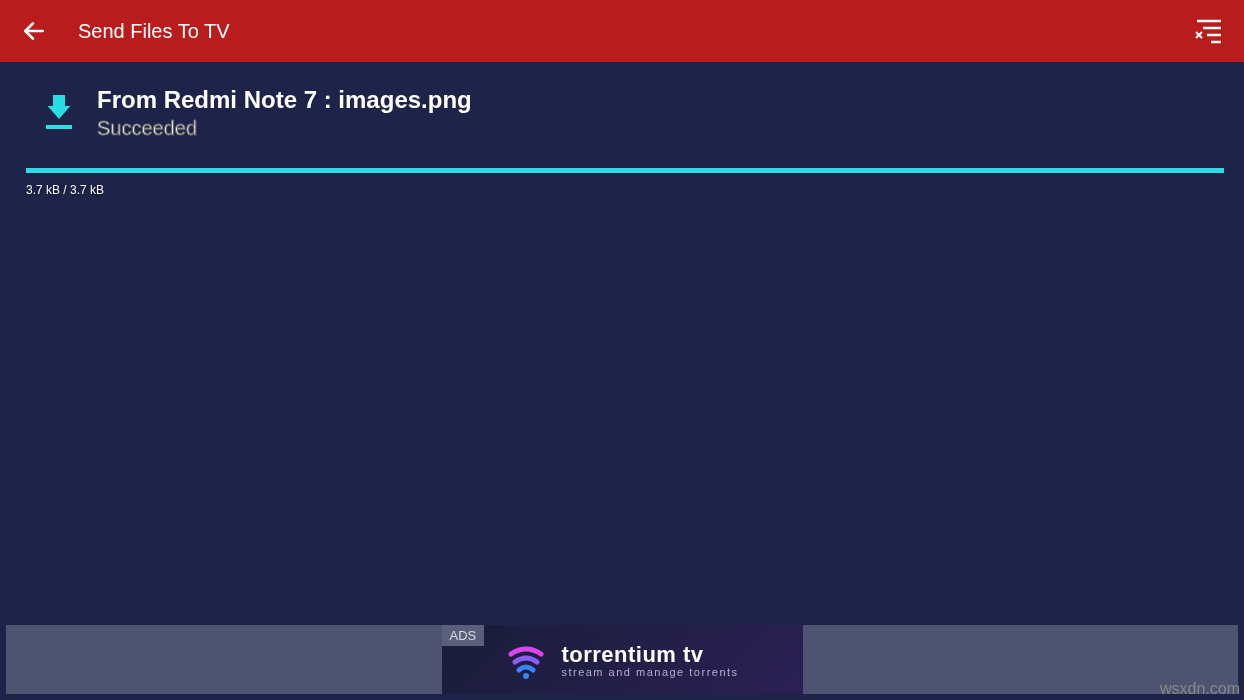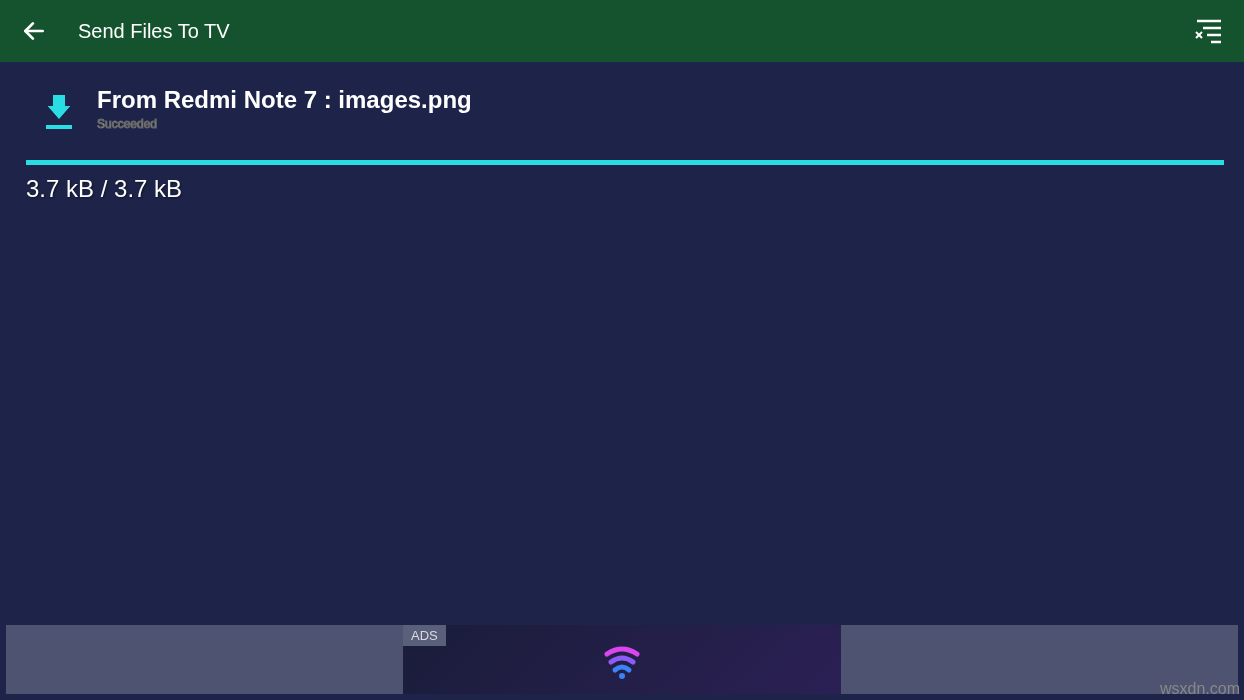--- a/index.html
+++ b/index.html
@@ -11,21 +11,21 @@
       width: 1244px;
       height: 700px;
       background: #1e2449;
       font-family: Arial, sans-serif;
       color: #ffffff;
       overflow: hidden;
       position: relative;
     }
     .header {
       height: 62px;
-      background: #14532d;
+      background: #b91c1c;
       display: flex;
       align-items: center;
       padding: 0 20px;
       justify-content: space-between;
     }
     .header-left {
       display: flex;
       align-items: center;
       gap: 30px;
     }
@@ -71,52 +71,52 @@
     }
     .transfer-info {
       flex: 1;
     }
     .transfer-title {
       font-size: 24px;
       font-weight: bold;
       color: #ffffff;
     }
     .transfer-status {
-      font-size: 12px;
+      font-size: 20px;
       font-weight: 500;
       color: #ffffff;
       -webkit-text-stroke: 1px #666;
       margin-top: 3px;
     }
     .progress-bar {
       height: 5px;
       background: #28dee4;
       margin: 28px 0 0 0;
       width: 100%;
     }
     .size-text {
-      font-size: 24px;
+      font-size: 12px;
       color: #ffffff;
       margin-top: 10px;
       text-shadow: 1px 1px 2px rgba(0,0,0,0.5);
     }
     .ad-banner {
       position: absolute;
       bottom: 6px;
       left: 6px;
       right: 6px;
       height: 69px;
       background: #4d5370;
       display: flex;
       align-items: center;
       justify-content: center;
     }
     .ad-content {
       height: 100%;
-      width: 438px;
+      width: 361px;
       background: linear-gradient(135deg, #1a1d3a 0%, #2b2054 100%);
       display: flex;
       align-items: center;
       justify-content: center;
       gap: 14px;
       position: relative;
     }
     .ads-label {
       position: absolute;
       top: 0;
@@ -204,16 +204,20 @@
   <div class="ad-content">
     <div class="ads-label">ADS</div>
     <div class="ad-logo">
       <svg width="42" height="42" viewBox="0 0 42 42">
         <path d="M 6 15 Q 21 5 36 15" stroke="#d946ef" stroke-width="5" fill="none" stroke-linecap="round"></path>
         <path d="M 10 23 Q 21 15 32 23" stroke="#8b5cf6" stroke-width="5" fill="none" stroke-linecap="round"></path>
         <path d="M 14 31 Q 21 25 28 31" stroke="#3b82f6" stroke-width="5" fill="none" stroke-linecap="round"></path>
         <circle cx="21" cy="37" r="3" fill="#3b82f6"></circle>
       </svg>
     </div>
+    <div class="ad-text">
+      <div class="ad-title">torrentium tv</div>
+      <div class="ad-subtitle">stream and manage torrents</div>
+    </div>
   </div>
 </div>
 
 <div class="watermark">wsxdn.com</div>
 
 </body></html>

